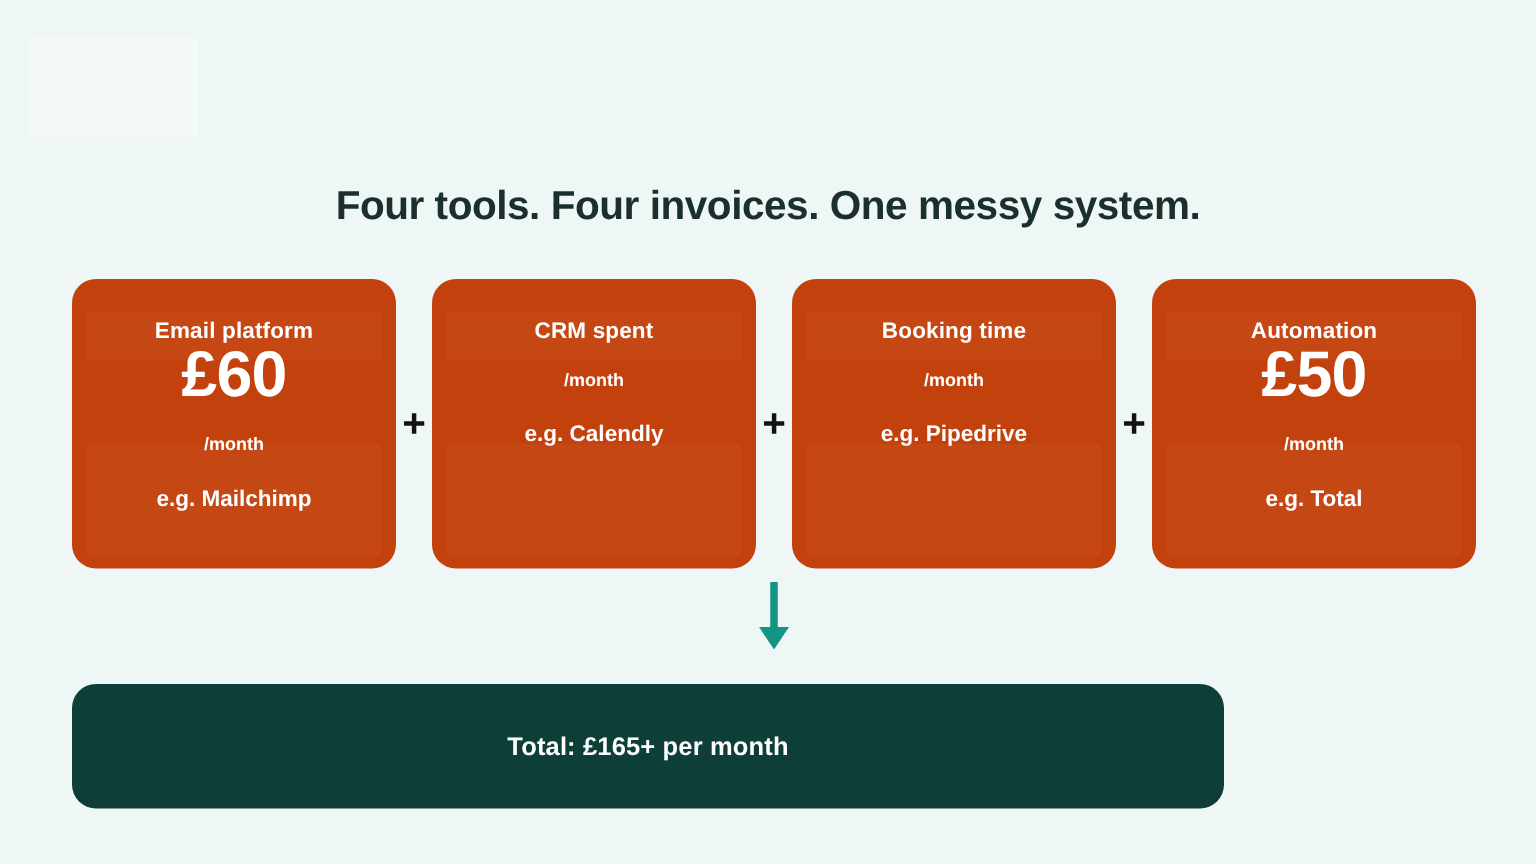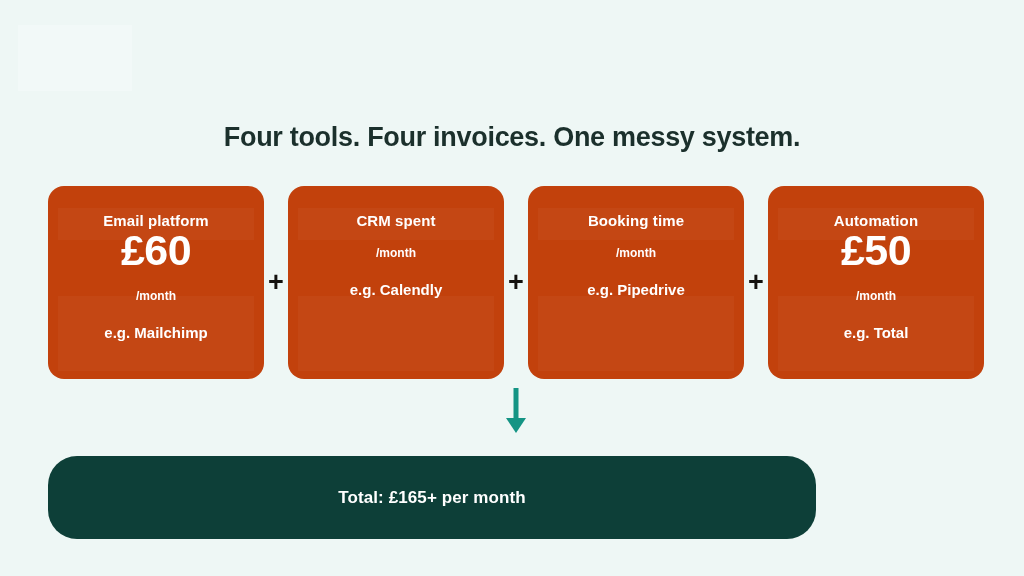--- a/index.html
+++ b/index.html
@@ -148,21 +148,21 @@
   }
 
   
   .total-bar {
     position: absolute;
     left: 48px;
     top: 440px;
     width: 768px;
     height: 83px;
     background: #0d3f38;
-    border-radius: 29px;
+    border-radius: 16px;
     display: flex;
     flex-direction: column;
     align-items: center;
     justify-content: center;
     color: #ffffff;
     gap: 22px;
   }
 
   .total-line1 {
     font-size: 17px;

